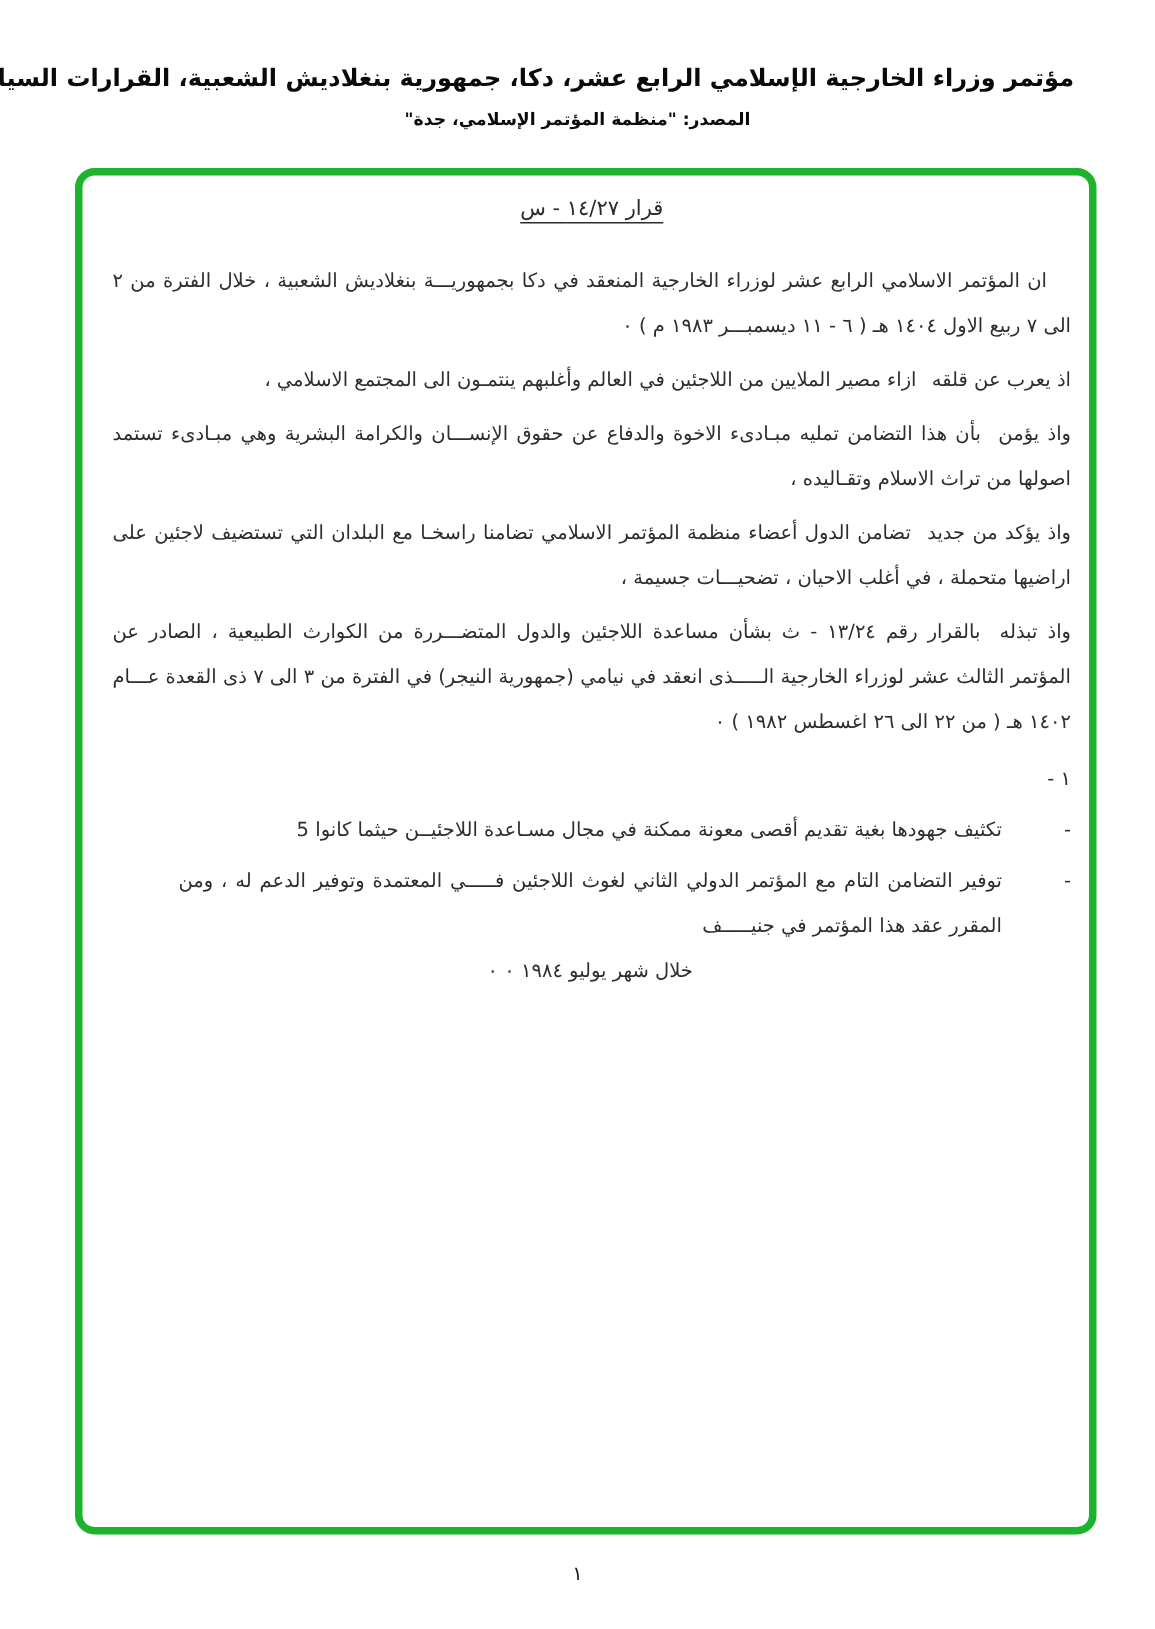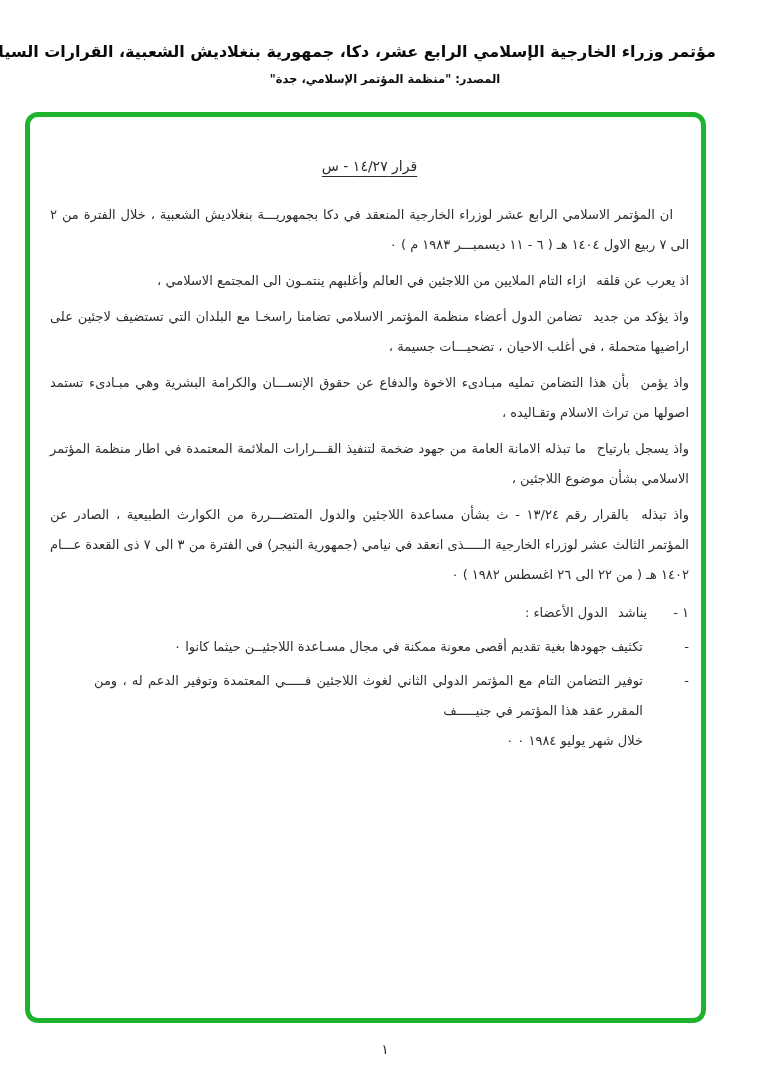--- a/index.html
+++ b/index.html
@@ -26,27 +26,27 @@
     white-space: nowrap;
   }
   .hdr-line2 {
     margin-top: 11px;
     font-size: 11.5px;
     text-align: center;
   }
   
   .doc-frame {
     position: absolute;
-    left: 25px;
+    left: 50px;
     top: 112px;
     width: 681px;
     height: 911px;
     border: 5px solid #1db32d;
     border-radius: 13px;
-    padding: 41px 12px 0 20px;
+    padding: 14px 12px 0 20px;
     direction: rtl;
     background: #fff;
   }
   .doc-title {
     text-align: center;
     font-size: 14px;
     color: #2b2b2b;
   }
   .doc-title + .doc-title { margin-top: 12px; }
   .doc-title .u {
@@ -83,21 +83,21 @@
     column-gap: 34px;
   }
   .bullet .marker { flex: 0 0 12px; }
   .bullet .bullet-text {
     flex: 1;
     padding-left: 44px;
     text-align: justify;
   }
   .bullet .last-line {
     display: block;
-    text-align: right;
+    text-align: center;
   }
   
   .page-number {
     position: absolute;
     left: 0;
     top: 1042px;
     width: 770px;
     text-align: center;
     font-size: 13px;
     color: #1a1a1a;
@@ -114,55 +114,47 @@
   <div class="doc-title">
     <span class="u">قرار ١٤/٢٧ - س</span>
   </div>
 
   <div class="doc-body">
 
     <p class="para opening">ان المؤتمر الاسلامي الرابع عشر لوزراء الخارجية المنعقد في دكا بجمهوريـــة بنغلاديش الشعبية ، خلال الفترة من ٢ الى ٧ ربيع الاول ١٤٠٤ هـ ( ٦ - ١١ ديسمبـــر ١٩٨٣ م ) ٠</p>
 
     <p class="para">
       <span class="lead">اذ يعرب عن قلقه</span>
-      <span>ازاء التام الملايين من اللاجئين في العالم وأغلبهم ينتمـون الى المجتمع الاسلامي ،</span>
+      <span>ازاء مصير الملايين من اللاجئين في العالم وأغلبهم ينتمـون الى المجتمع الاسلامي ،</span>
     </p>
 
-
-    <p class="para">
-      <span class="lead">واذ يؤكد من جديد</span>
-      <span>تضامن الدول أعضاء منظمة المؤتمر الاسلامي تضامنا راسخـا مع البلدان التي تستضيف لاجئين على اراضيها متحملة ، في أغلب الاحيان ، تضحيـــات جسيمة ،</span>
-    </p>
 
     <p class="para">
       <span class="lead">واذ يؤمن</span>
       <span>بأن هذا التضامن تمليه مبـادىء الاخوة والدفاع عن حقوق الإنســـان والكرامة البشرية وهي مبـادىء تستمد اصولها من تراث الاسلام وتقـاليده ،</span>
     </p>
 
     <p class="para">
-      <span class="lead">واذ يسجل بارتياح</span>
-      <span>ما تبذله الامانة العامة من جهود ضخمة لتنفيذ القـــرارات الملائمة المعتمدة في اطار منظمة المؤتمر الاسلامي بشأن موضوع اللاجئين ،</span>
+      <span class="lead">واذ يؤكد من جديد</span>
+      <span>تضامن الدول أعضاء منظمة المؤتمر الاسلامي تضامنا راسخـا مع البلدان التي تستضيف لاجئين على اراضيها متحملة ، في أغلب الاحيان ، تضحيـــات جسيمة ،</span>
     </p>
+
 
     <p class="para">
       <span class="lead">واذ تبذله</span>
       <span>بالقرار رقم ١٣/٢٤ - ث بشأن مساعدة اللاجئين والدول المتضـــررة من الكوارث الطبيعية ، الصادر عن المؤتمر الثالث عشر لوزراء الخارجية الـــــذى انعقد في نيامي (جمهورية النيجر) في الفترة من ٣ الى ٧ ذى القعدة عـــام ١٤٠٢ هـ ( من ٢٢ الى ٢٦ اغسطس ١٩٨٢ ) ٠</span>
     </p>
 
     <div class="numbered">
       <span class="num">١ -</span>
-      <span class="text">
-        <span class="lead">يناشد</span>
-        <span>الدول الأعضاء :</span>
-      </span>
     </div>
 
     <div class="bullet">
       <span class="marker">-</span>
-      <span class="bullet-text">تكثيف جهودها بغية تقديم أقصى معونة ممكنة في مجال مسـاعدة اللاجئيــن حيثما كانوا ٠</span>
+      <span class="bullet-text">تكثيف جهودها بغية تقديم أقصى معونة ممكنة في مجال مسـاعدة اللاجئيــن حيثما كانوا 5</span>
     </div>
 
     <div class="bullet">
       <span class="marker">-</span>
       <span class="bullet-text">
         <span>توفير التضامن التام مع المؤتمر الدولي الثاني لغوث اللاجئين فـــــي المعتمدة وتوفير الدعم له ، ومن المقرر عقد هذا المؤتمر في جنيـــــف</span>
         <span class="last-line">خلال شهر يوليو ١٩٨٤ ٠ ٠</span>
       </span>
     </div>
 

